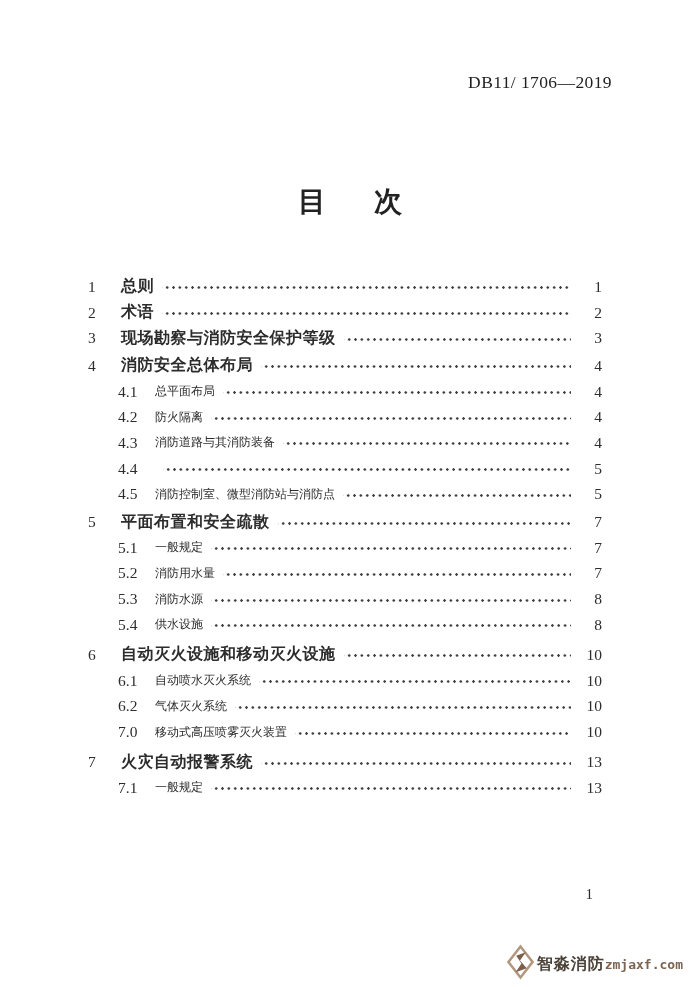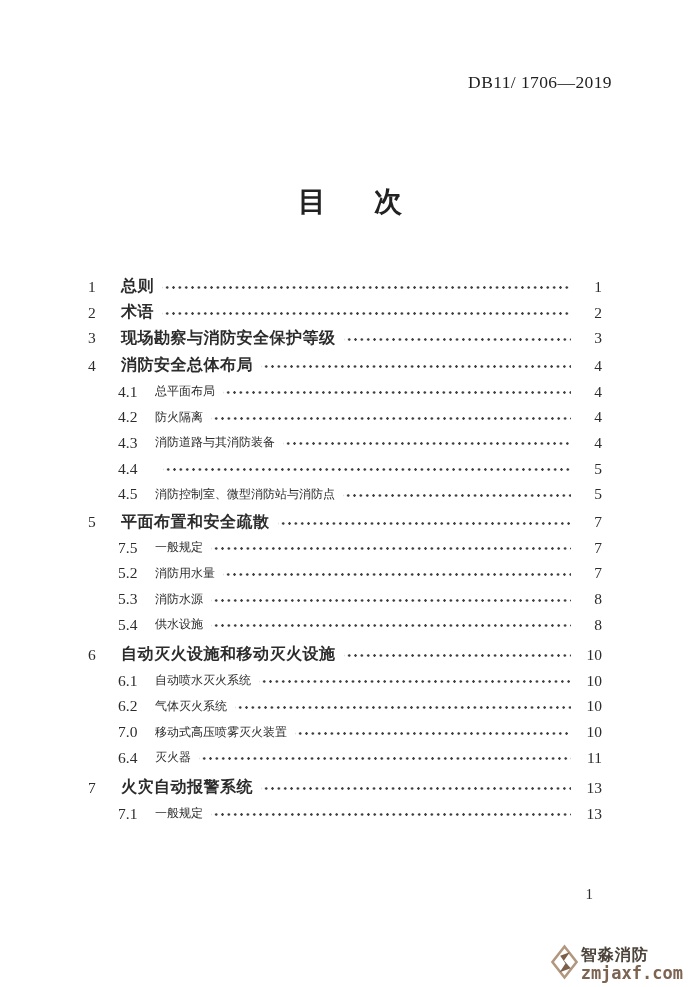--- a/index.html
+++ b/index.html
@@ -42,28 +42,28 @@
   }
   .pg{flex:0 0 auto;width:26px;text-align:right;font-size:15.5px;color:#2c2c2c;}
   
   .folio{
     position:absolute;top:886px;right:97px;font-size:15px;color:#2c2c2c;
   }
   
   .watermark{
     position:absolute;top:944px;right:7px;display:flex;align-items:center;gap:3px;
   }
-  .wm-text{display:flex;flex-direction:column;line-height:1;}
+  .wm-text{display:flex;line-height:1;}
   .wm-name{
     font-family:"Liberation Sans","DejaVu Sans",sans-serif;
     font-size:16px;font-weight:bold;color:#4b4239;letter-spacing:1px;
   }
   .wm-url{
     font-family:"DejaVu Sans Mono","Liberation Mono",monospace;
-    font-size:17px;font-weight:bold;color:#7d6451;margin-top:2px;
+    font-size:13px;font-weight:bold;color:#7d6451;margin-top:2px;
   }
 </style>
 </head>
 <body>
 
 <div class="doc-code">DB11/ 1706—2019</div>
 
 <h1 class="toc-title">目　次</h1>
 
 <div class="toc">
@@ -131,21 +131,21 @@
     </div>
 
   <div class="row lvl1 gapS">
       <span class="num">5</span>
       <span class="ttl">平面布置和安全疏散</span>
       <span class="dots"></span>
       <span class="pg">7</span>
     </div>
 
   <div class="row lvl2">
-      <span class="num">7.5</span>
+      <span class="num">5.1</span>
       <span class="ttl">一般规定</span>
       <span class="dots"></span>
       <span class="pg">7</span>
     </div>
 
   <div class="row lvl2">
       <span class="num">5.2</span>
       <span class="ttl">消防用水量</span>
       <span class="dots"></span>
       <span class="pg">7</span>
@@ -187,26 +187,20 @@
       <span class="pg">10</span>
     </div>
 
   <div class="row lvl2">
       <span class="num">7.0</span>
       <span class="ttl">移动式高压喷雾灭火装置</span>
       <span class="dots"></span>
       <span class="pg">10</span>
     </div>
 
-  <div class="row lvl2">
-      <span class="num">6.4</span>
-      <span class="ttl">灭火器</span>
-      <span class="dots"></span>
-      <span class="pg">11</span>
-    </div>
 
 
   <div class="row lvl1 gapL">
       <span class="num">7</span>
       <span class="ttl">火灾自动报警系统</span>
       <span class="dots"></span>
       <span class="pg">13</span>
     </div>
 
   <div class="row lvl2">

